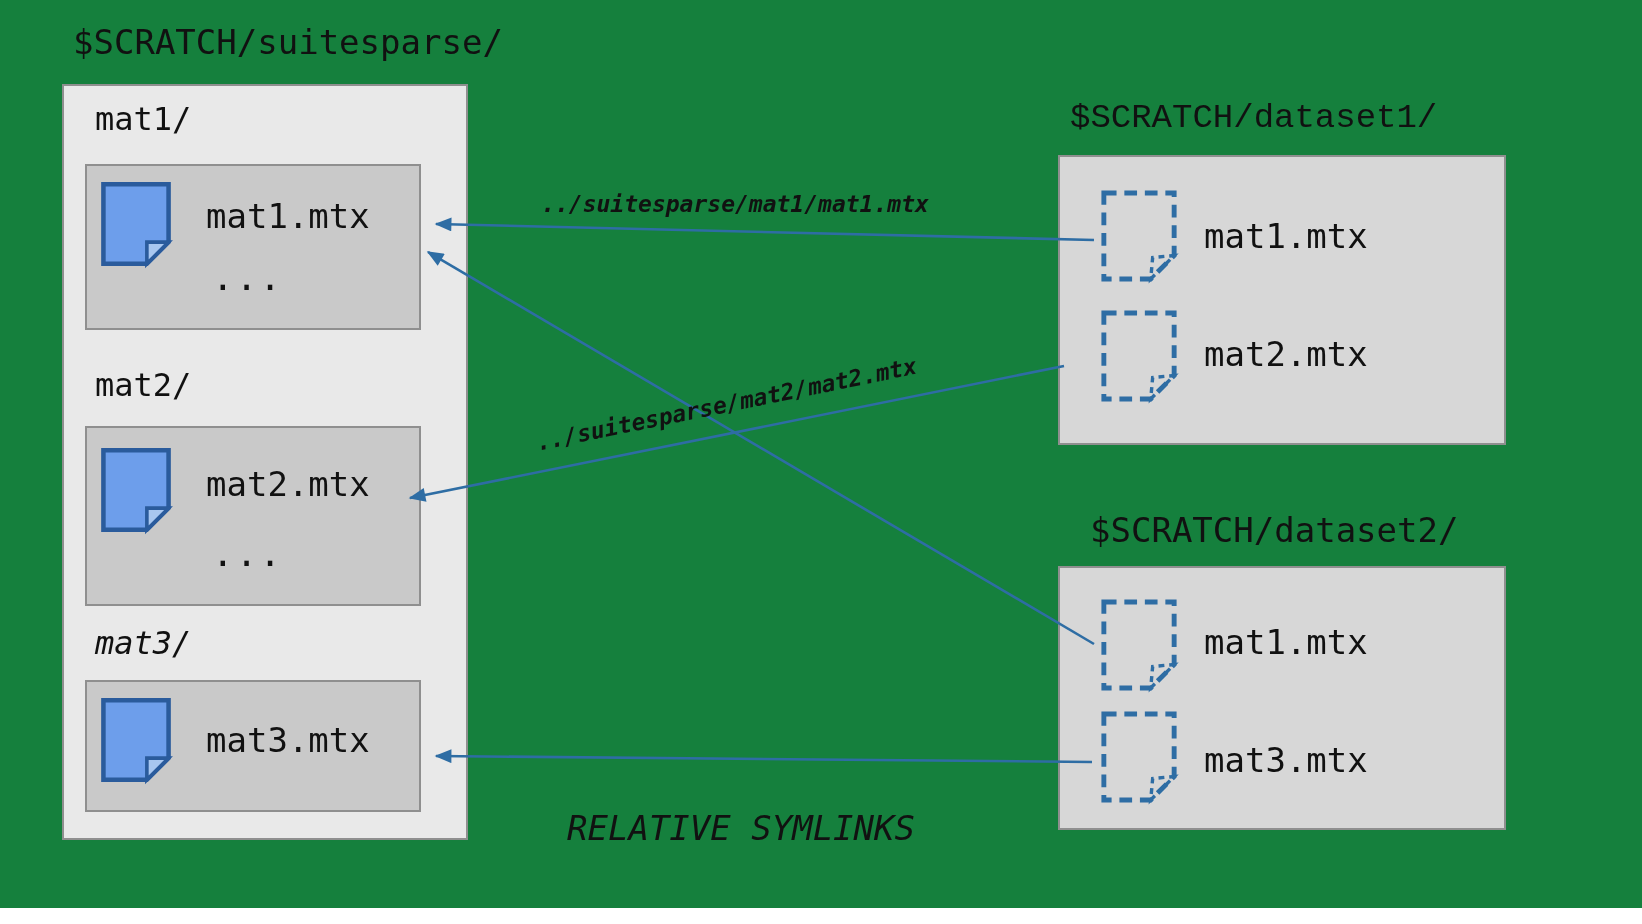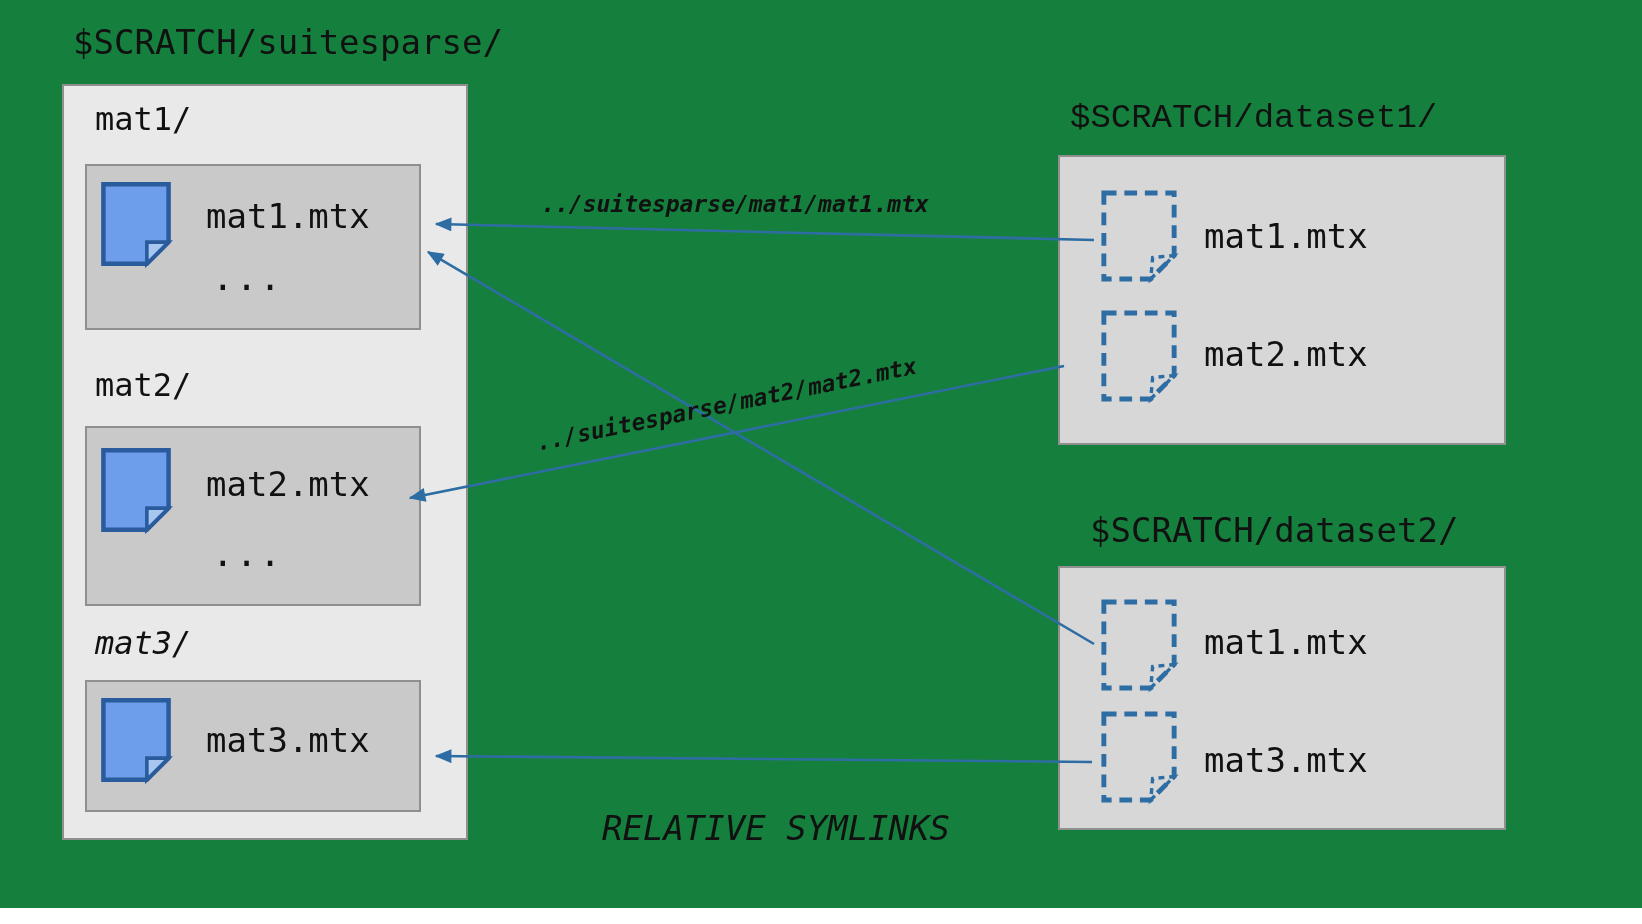--- a/index.html
+++ b/index.html
@@ -16,21 +16,21 @@
   html,body{margin:0;padding:0;background:#ffffff;}
   body{font-family:"DejaVu Sans Mono","Liberation Mono",monospace;color:var(--ink);}
   .canvas{position:relative;width:1642px;height:908px;background:#15803d;overflow:hidden;}
   .box{position:absolute;box-sizing:border-box;border:2px solid var(--box-border);}
   .outer-box{background:var(--outer-bg);}
   .inner-box{background:var(--inner-bg);}
   .dataset-box{background:var(--dataset-bg);}
   .lbl{position:absolute;white-space:nowrap;font-size:34px;line-height:1.1;}
   .folder-lbl{font-size:32px;}
   .dots{font-size:36px;letter-spacing:2px;}
-  .caption{font-style:italic;font-size:34px;margin-left:35px;}
+  .caption{font-style:italic;font-size:34px;}
   .icon{position:absolute;}
   .page-solid{fill:var(--icon-fill);stroke:var(--icon-stroke);stroke-width:5;stroke-linejoin:miter;}
   .fold-solid{fill:var(--icon-fold);stroke:var(--icon-stroke);stroke-width:4;stroke-linejoin:miter;}
   .page-dashed{fill:none;stroke:var(--arrow);stroke-width:5;stroke-dasharray:13 8;}
   .fold-dashed{fill:none;stroke:var(--arrow);stroke-width:3.5;stroke-dasharray:6 5;}
   .arrows{position:absolute;left:0;top:0;pointer-events:none;}
   .symlink-line{stroke:var(--arrow);stroke-width:2.6;fill:none;}
   .arrowhead{fill:var(--arrow);}
   .arrow-label{font-family:"DejaVu Sans Mono","Liberation Mono",monospace;font-size:23px;font-style:italic;font-weight:bold;fill:var(--ink);}
 </style>

